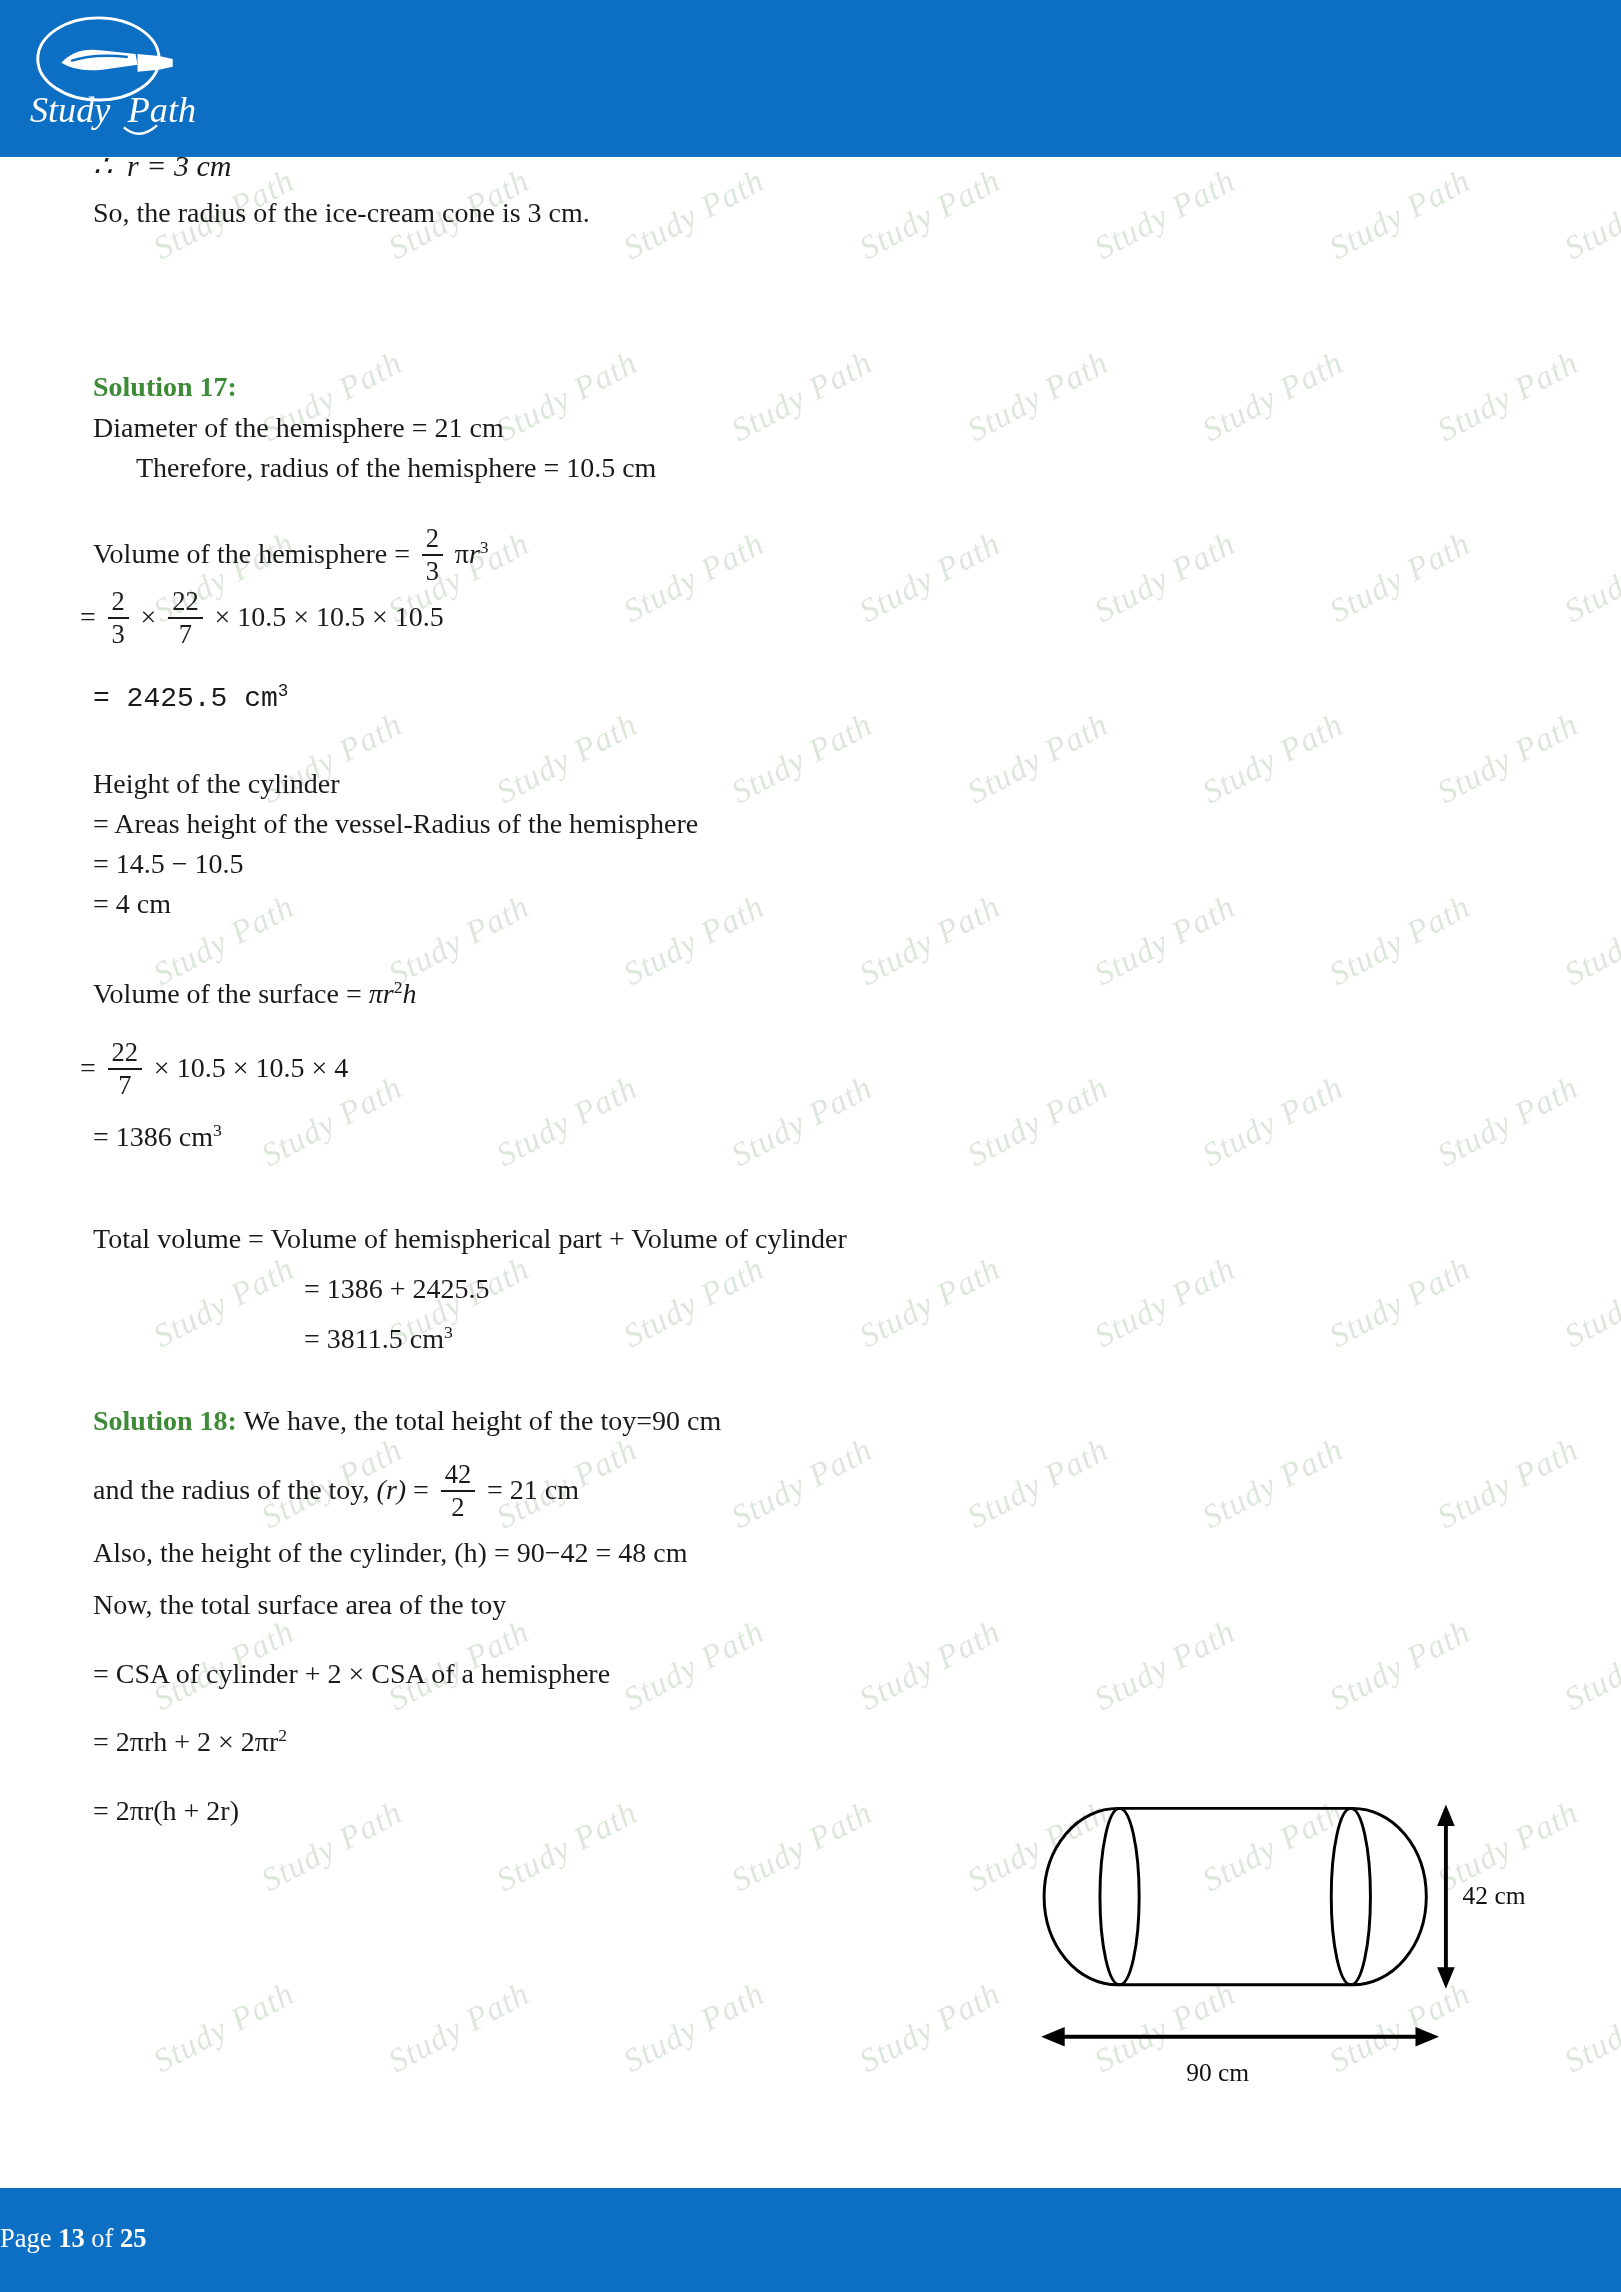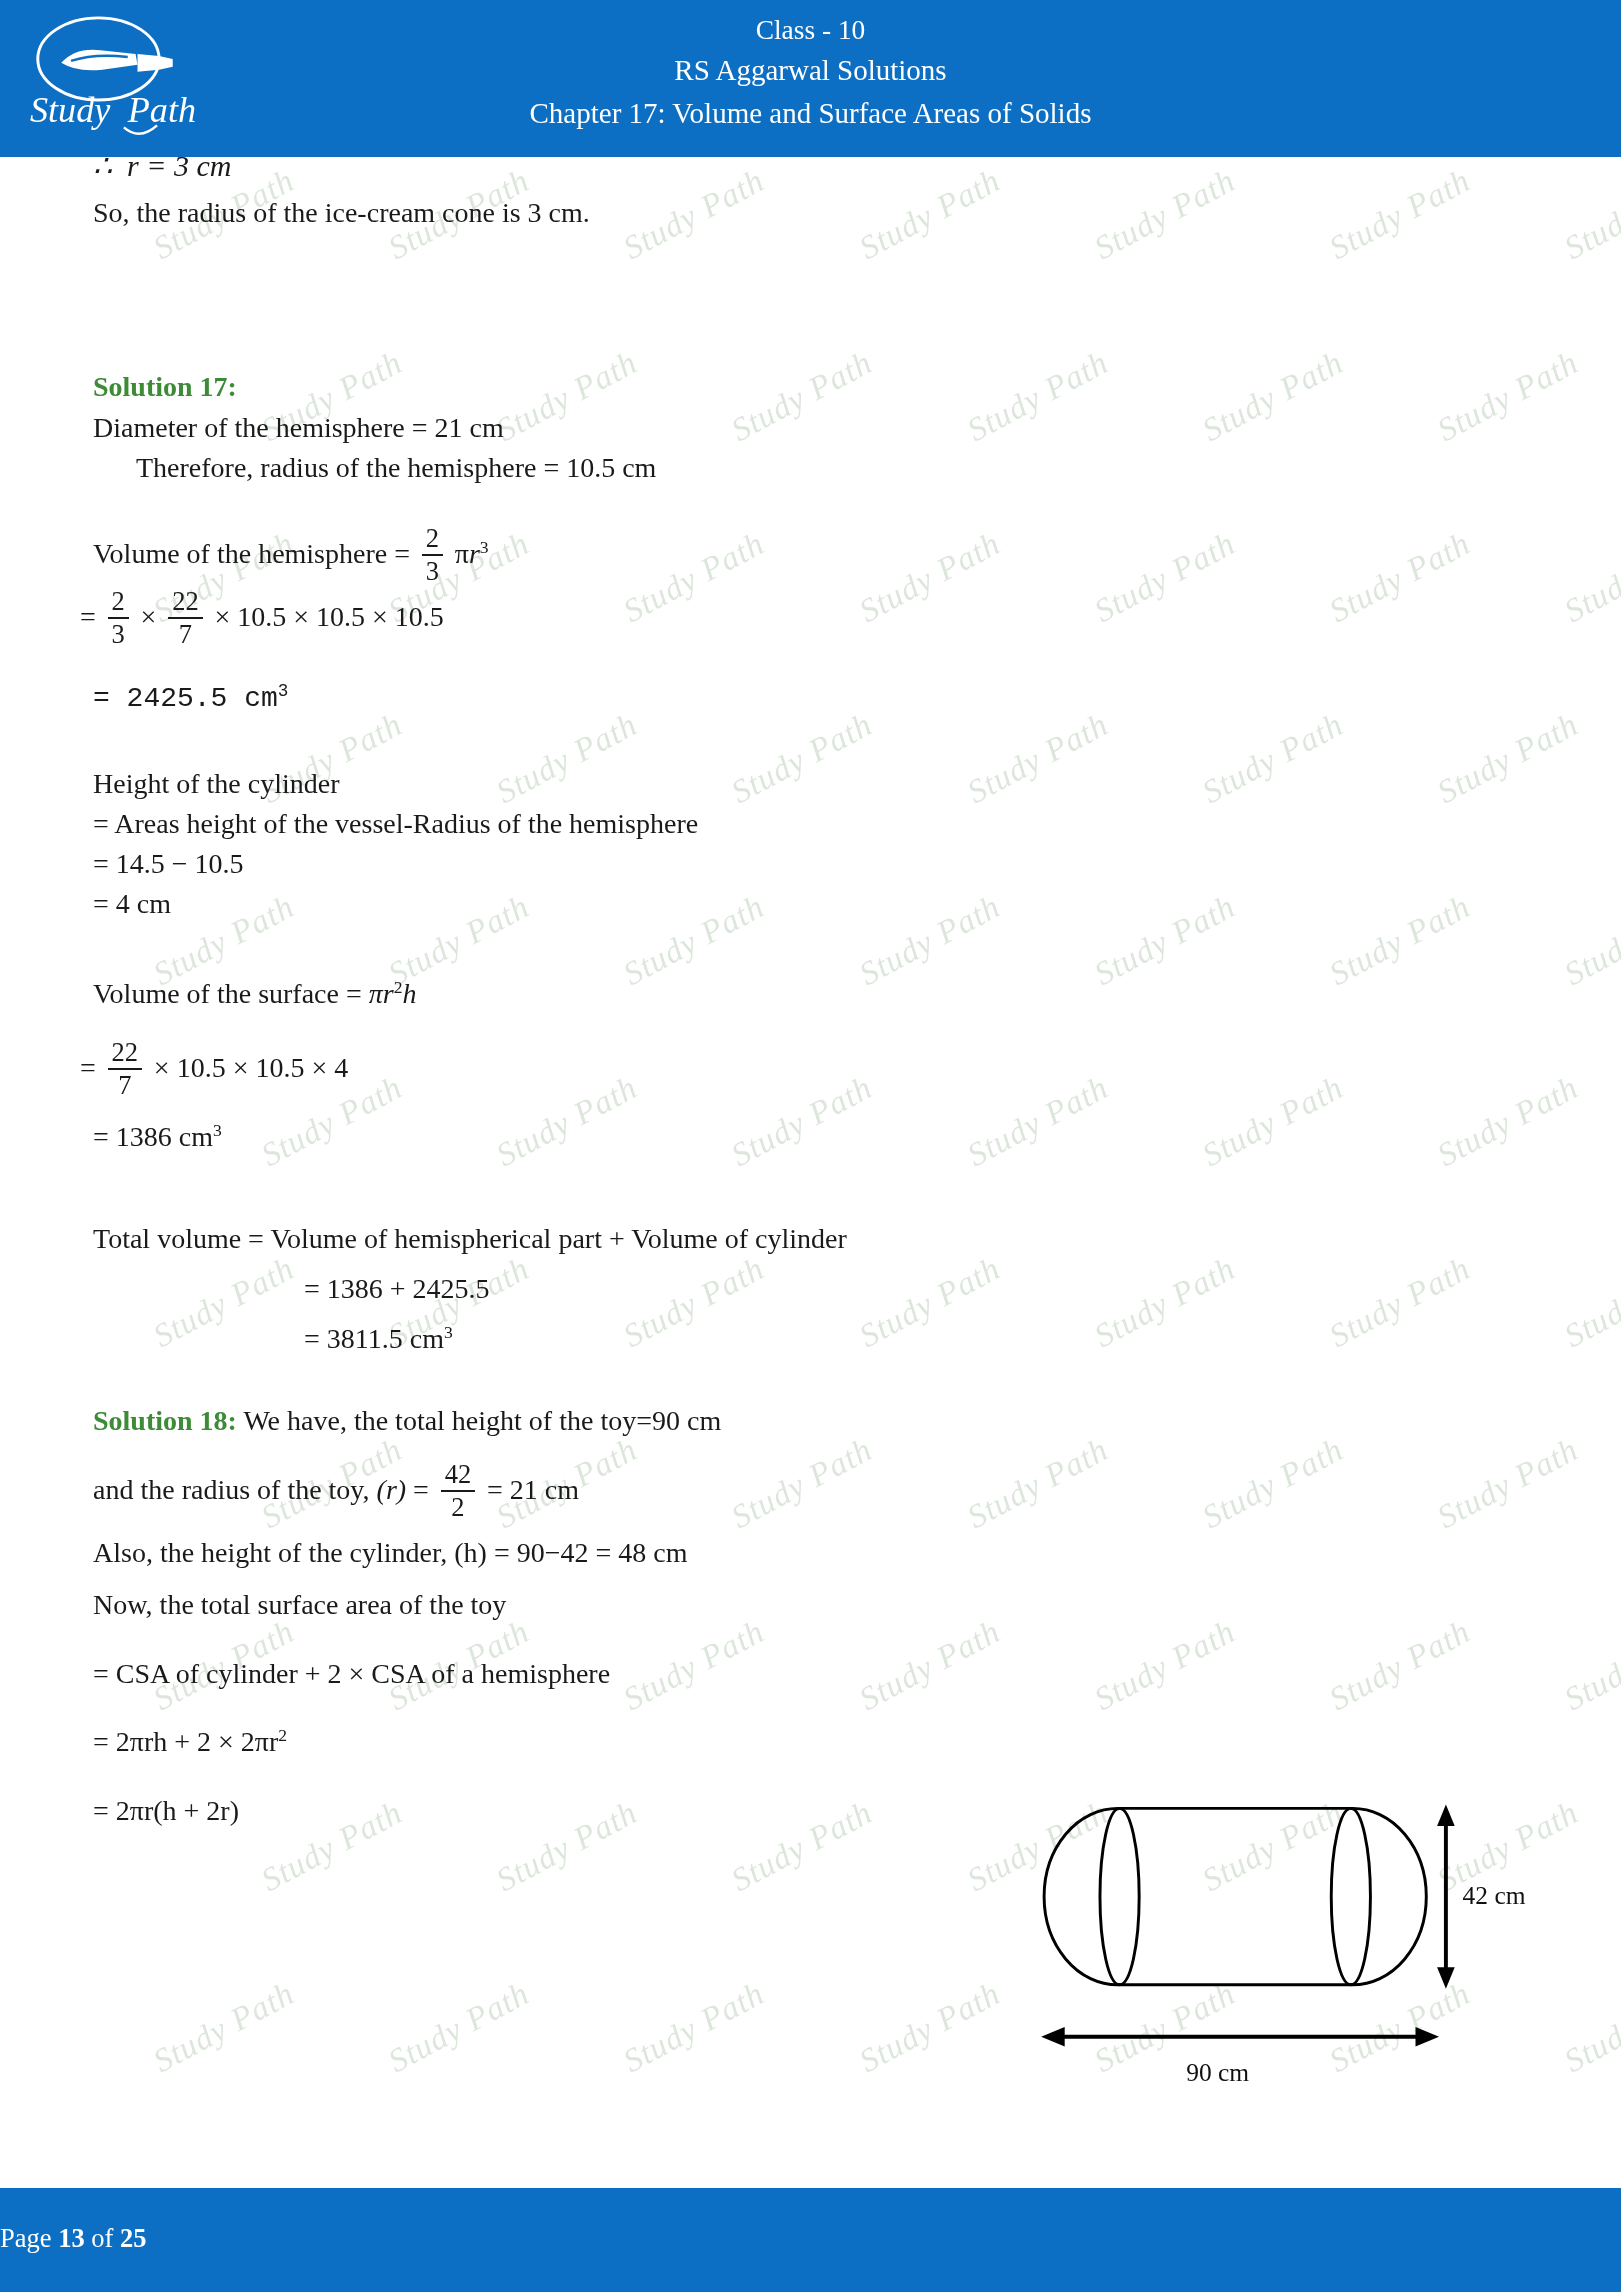--- a/index.html
+++ b/index.html
@@ -110,25 +110,20 @@
       <path d="M136 45 l14 3 l0 8 l-14 3 z" fill="#ffffff"></path>
 
       <path d="M46 50 q24 -8 58 -4" fill="none" stroke="#0d6fc4" stroke-width="2.5"></path>
 
       <text x="4" y="112" font-family="Liberation Serif, serif" font-style="italic" font-size="37" fill="#ffffff">Study</text>
       <text x="104" y="112" font-family="Liberation Serif, serif" font-style="italic" font-size="37" fill="#ffffff">Path</text>
       <path d="M100 118 q16 14 34 -2" fill="none" stroke="#ffffff" stroke-width="2.5"></path>
     </svg>
   </div>
 
-  <div class="header-titles">
-    <div class="line1">Class - 10</div>
-    <div class="line2">RS Aggarwal Solutions</div>
-    <div class="line3">Chapter 17: Volume and Surface Areas of Solids</div>
-  </div>
 </div>
 
 <div class="wm-layer" id="wmlayer">
     <div class="wm" style="left: 147px; top: 39px;">Study Path</div>
     <div class="wm" style="left: 382px; top: 39px;">Study Path</div>
     <div class="wm" style="left: 617px; top: 39px;">Study Path</div>
     <div class="wm" style="left: 853px; top: 39px;">Study Path</div>
     <div class="wm" style="left: 1088px; top: 39px;">Study Path</div>
     <div class="wm" style="left: 1323px; top: 39px;">Study Path</div>
     <div class="wm" style="left: 1558px; top: 39px;">Study Path</div>

